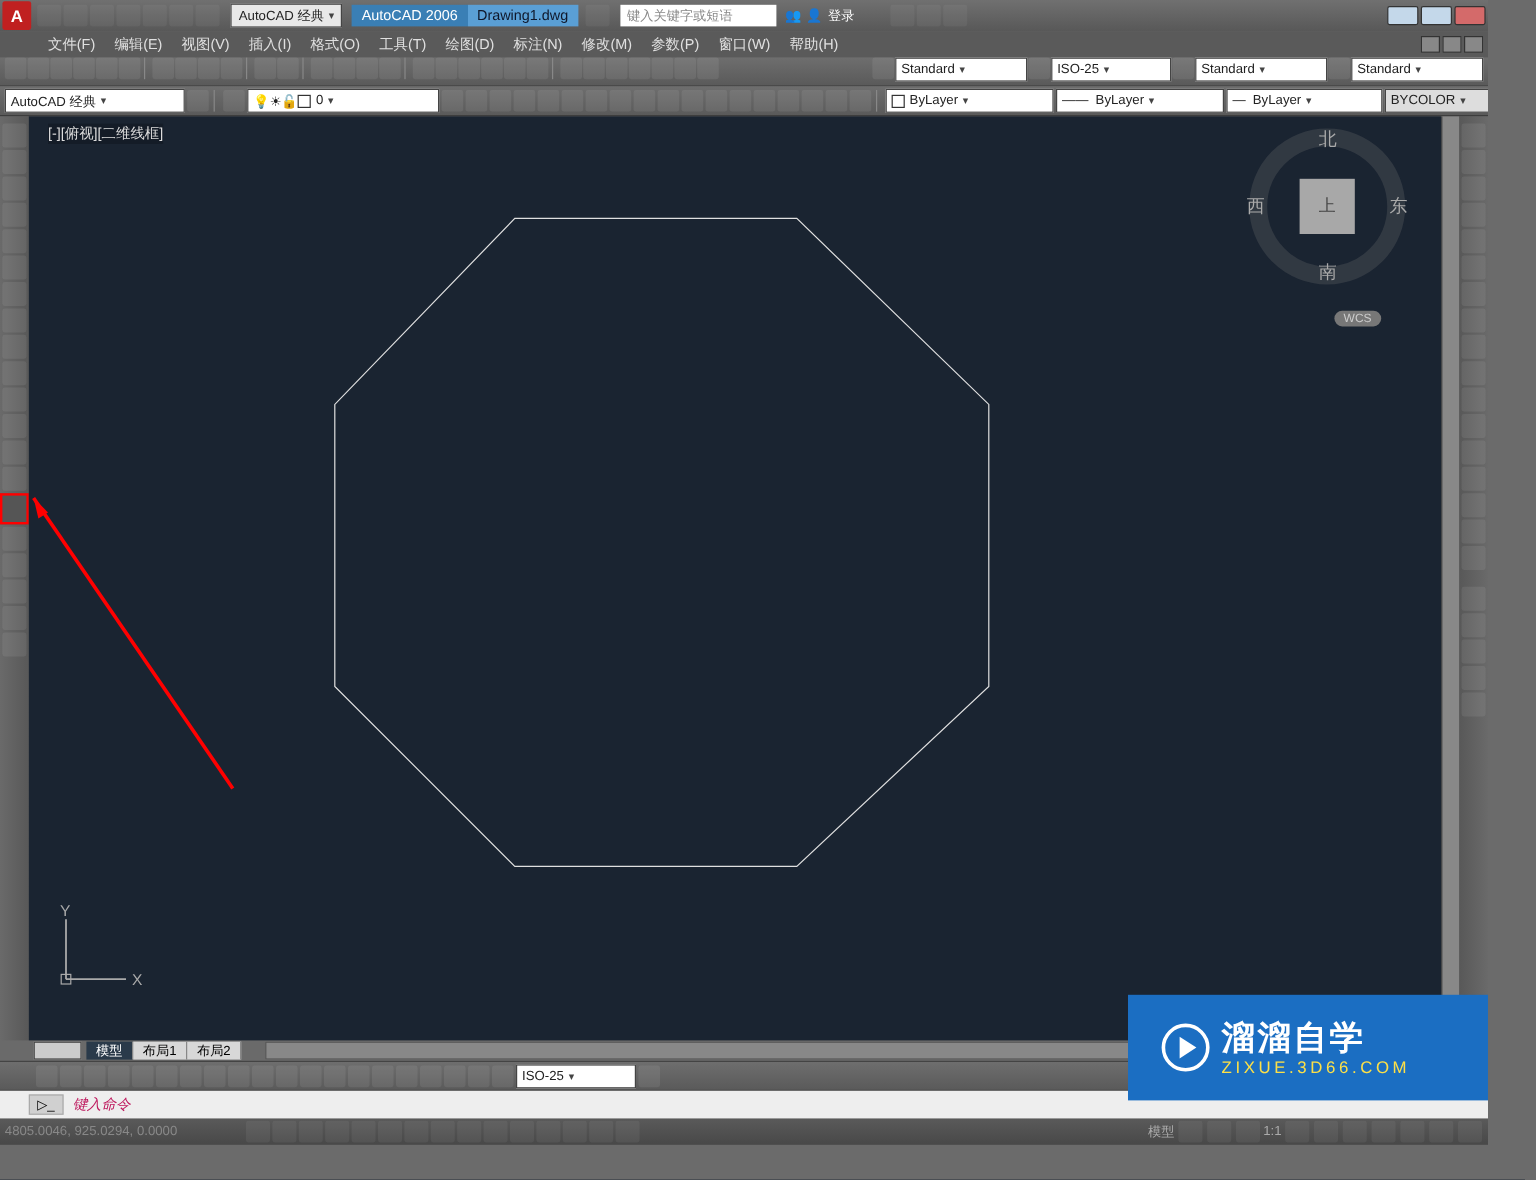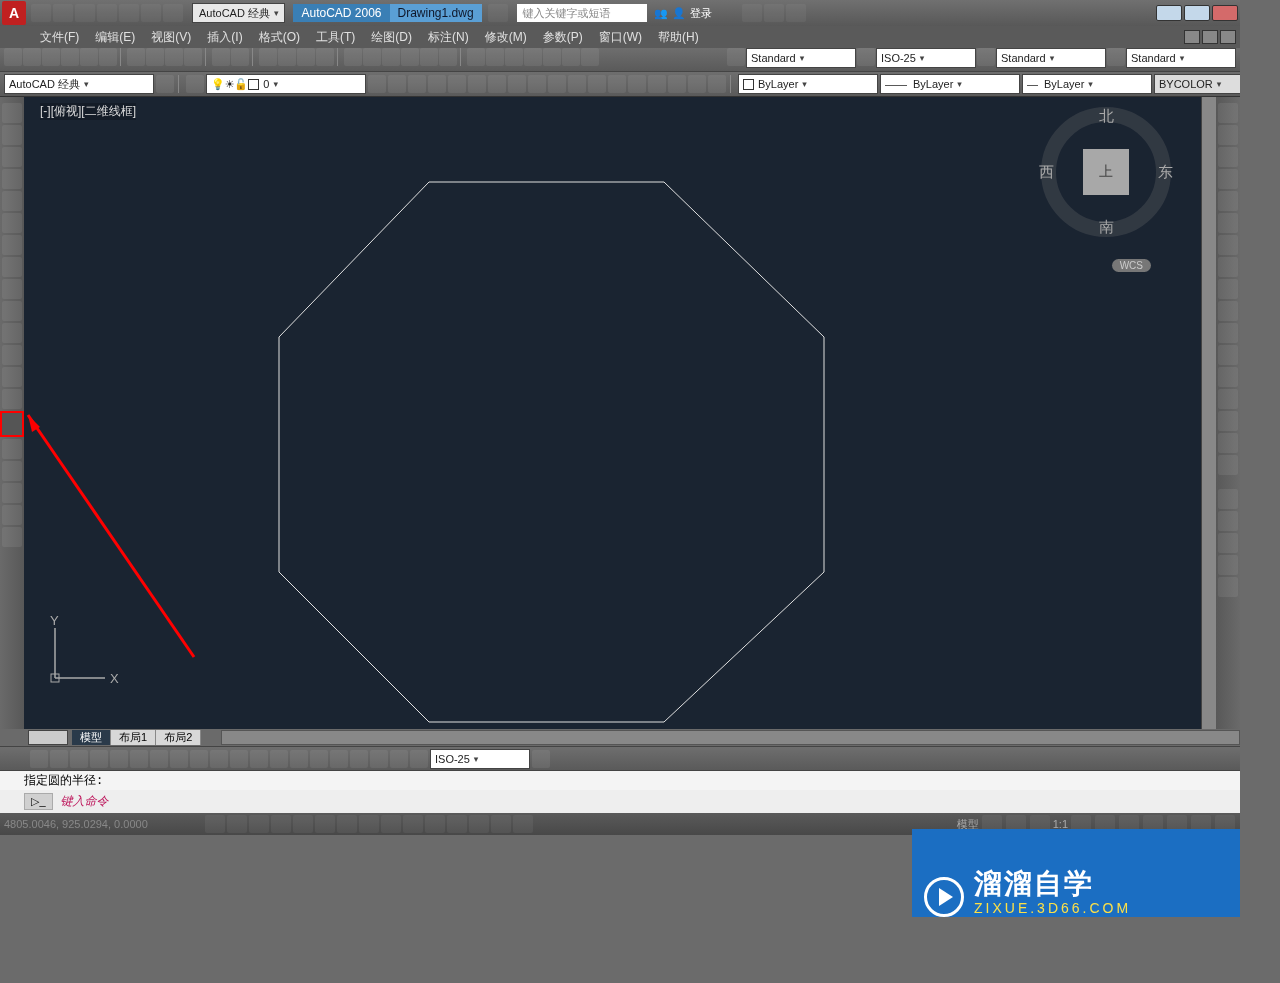--- a/index.html
+++ b/index.html
@@ -28,21 +28,21 @@
 .toolbar-row { height: 24px; background: linear-gradient(#6e6e6e,#5a5a5a); border-bottom: 1px solid #444; display: flex; align-items: flex-start; padding: 0 4px; gap: 1px; }
 .tb-btn { width: 18px; height: 18px; background: rgba(255,255,255,0.08); border-radius: 2px; flex:none;}
 .tb-sep { width: 4px; height: 18px; border-left: 1px solid #888; margin: 0 2px; flex:none;}
 .tb-dd { height: 20px; background: #fff; color: #222; padding: 0 4px; border: 1px solid #444; display: flex; align-items: center; flex:none;}
 .layer-swatch { width: 11px; height: 11px; border: 1px solid #333; margin-right: 4px; background:#fff;}
 
 
 .toolbar-row2 { height: 25px; background: linear-gradient(#6e6e6e,#5a5a5a); border-bottom: 1px solid #333; display: flex; align-items: center; padding: 0 4px; gap: 2px; }
 
 
-.main { display: flex; height: 632px; }
+.main { display: flex; height: 770px; }
 .vtoolbar { width: 24px; background: linear-gradient(90deg,#6a6a6a,#585858); display: flex; flex-direction: column; align-items: center; padding-top: 6px; gap: 2px; }
 .vtb-btn { width: 20px; height: 20px; background: rgba(255,255,255,0.08); border-radius: 2px; }
 .vtb-highlighted { border: 2px solid #ff0000; width: 24px; height: 26px; background: #555; }
 
 .canvas-wrap { flex: 1; position: relative; background: #1a2431; }
 .viewport-label { position: absolute; top: 6px; left: 16px; color: #ddd; font-size: 12px; background: rgba(0,0,0,0.2);}
 .octagon { position: absolute; }
 .ucs-icon { position: absolute; bottom: 36px; left: 16px; color: #aaa; }
 .viewcube { position: absolute; top: 10px; right: 30px; width: 130px; height: 130px; }
 .viewcube .ring { position: absolute; inset: 0; border: 15px solid rgba(120,120,120,0.25); border-radius: 50%; }
@@ -73,21 +73,21 @@
 .cmd-prompt { background: #d0d0d0; padding: 1px 6px; font-size: 11px; border:1px solid #aaa;}
 .cmd-text { flex: 1; background: #eee; color: #be185d; padding: 1px 4px; font-size: 12px; font-style:italic;}
 
 
 .statusbar { height: 22px; background: linear-gradient(#5a5a5a,#484848); display: flex; align-items: center; padding: 0 4px; color: #aaa; font-size: 11px; }
 .coords { width: 200px; color:#888;}
 .status-btn { width: 20px; height: 18px; background: rgba(255,255,255,0.06); border-radius: 2px; margin: 0 1px; }
 .status-right { margin-left: auto; display: flex; align-items: center; gap: 2px; }
 
 
-.watermark { position: absolute; right: 0; bottom: 66px; width: 328px; height: 88px; background: #1b6ec2; color: #fff; display: flex; align-items: flex-end; padding-left: 12px; }
+.watermark { position: absolute; right: 0; bottom: 66px; width: 300px; height: 88px; background: #1b6ec2; color: #fff; display: flex; align-items: center; padding-left: 28px; }
 .watermark .play { width: 40px; height: 40px; border: 3px solid #fff; border-radius: 50%; display: flex; align-items: center; justify-content: center; margin-right: 10px;}
 .watermark .play::after { content:''; border-left: 14px solid #fff; border-top: 9px solid transparent; border-bottom: 9px solid transparent; margin-left:4px;}
 .wm-text { line-height: 1.2; }
 .wm-big { font-size: 28px; font-weight: bold; letter-spacing: 2px;}
 .wm-small { font-size: 14px; letter-spacing: 3px; color: #fde047;}
 
 .drop-arrow::after { content:'▾'; margin-left:4px; font-size:9px; color:#444;}
 </style>
 </head>
 <body>
@@ -361,21 +361,20 @@
   <div class="tb-btn"></div>
   <div class="tb-btn"></div>
   <div class="tb-btn"></div>
   <div class="tb-dd drop-arrow" style="width:100px">
       <span>ISO-25</span>
     </div>
   <div class="tb-btn"></div>
 </div>
 
 <div class="cmdline-area" style="position:relative">
-  <div class="cmdline-hist">指定圆的半径:</div>
   <div class="cmdline-input">
     <div class="cmd-prompt">▷_</div>
     <div class="cmd-text">键入命令</div>
   </div>
 </div>
 
 <div class="statusbar">
   <div class="coords">4805.0046, 925.0294, 0.0000</div>
   <div class="status-btn"></div>
   <div class="status-btn"></div>

